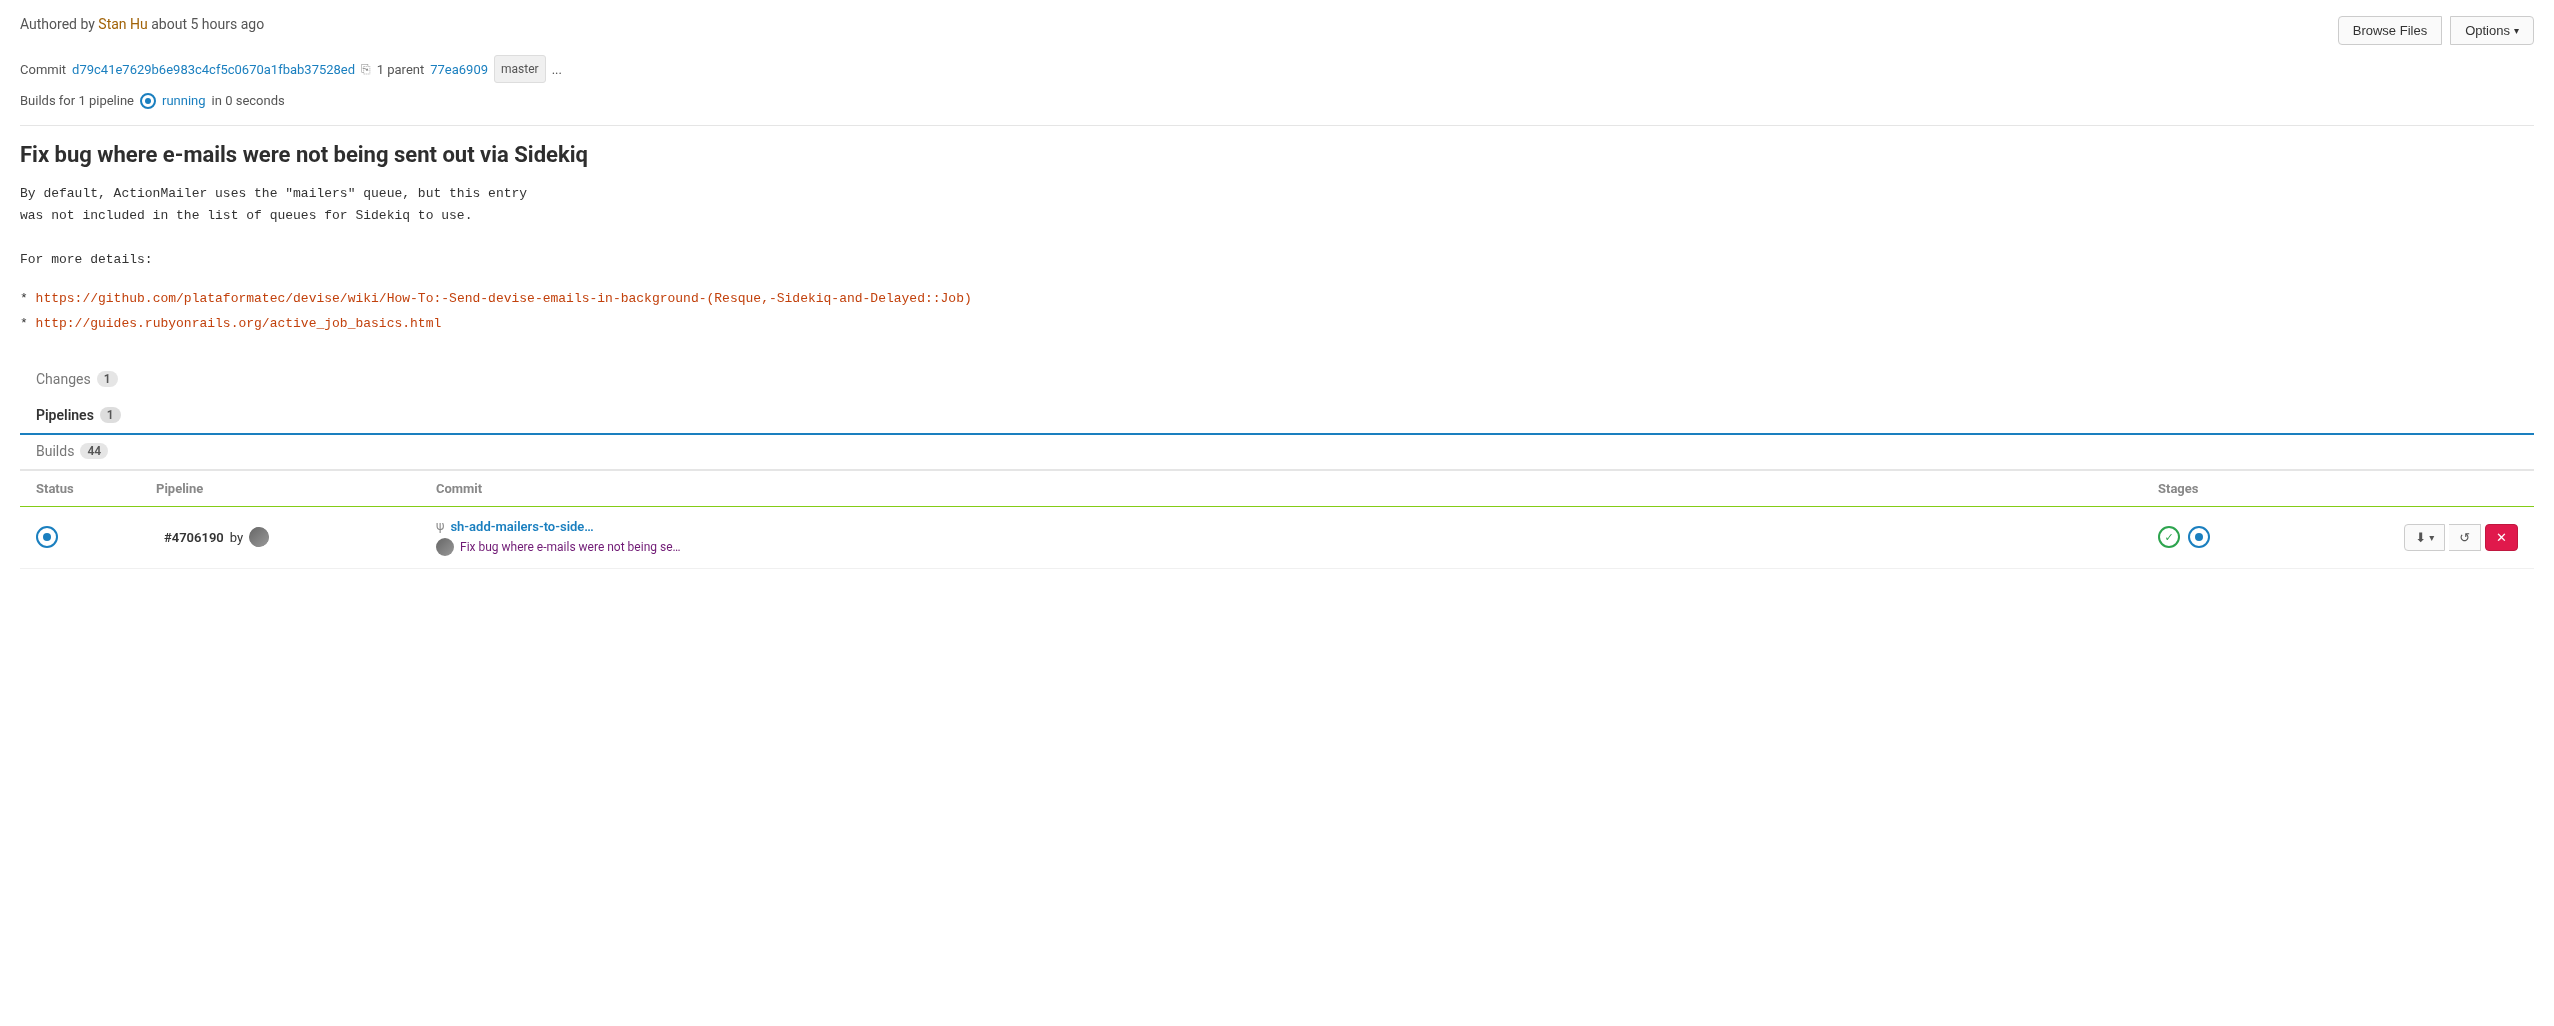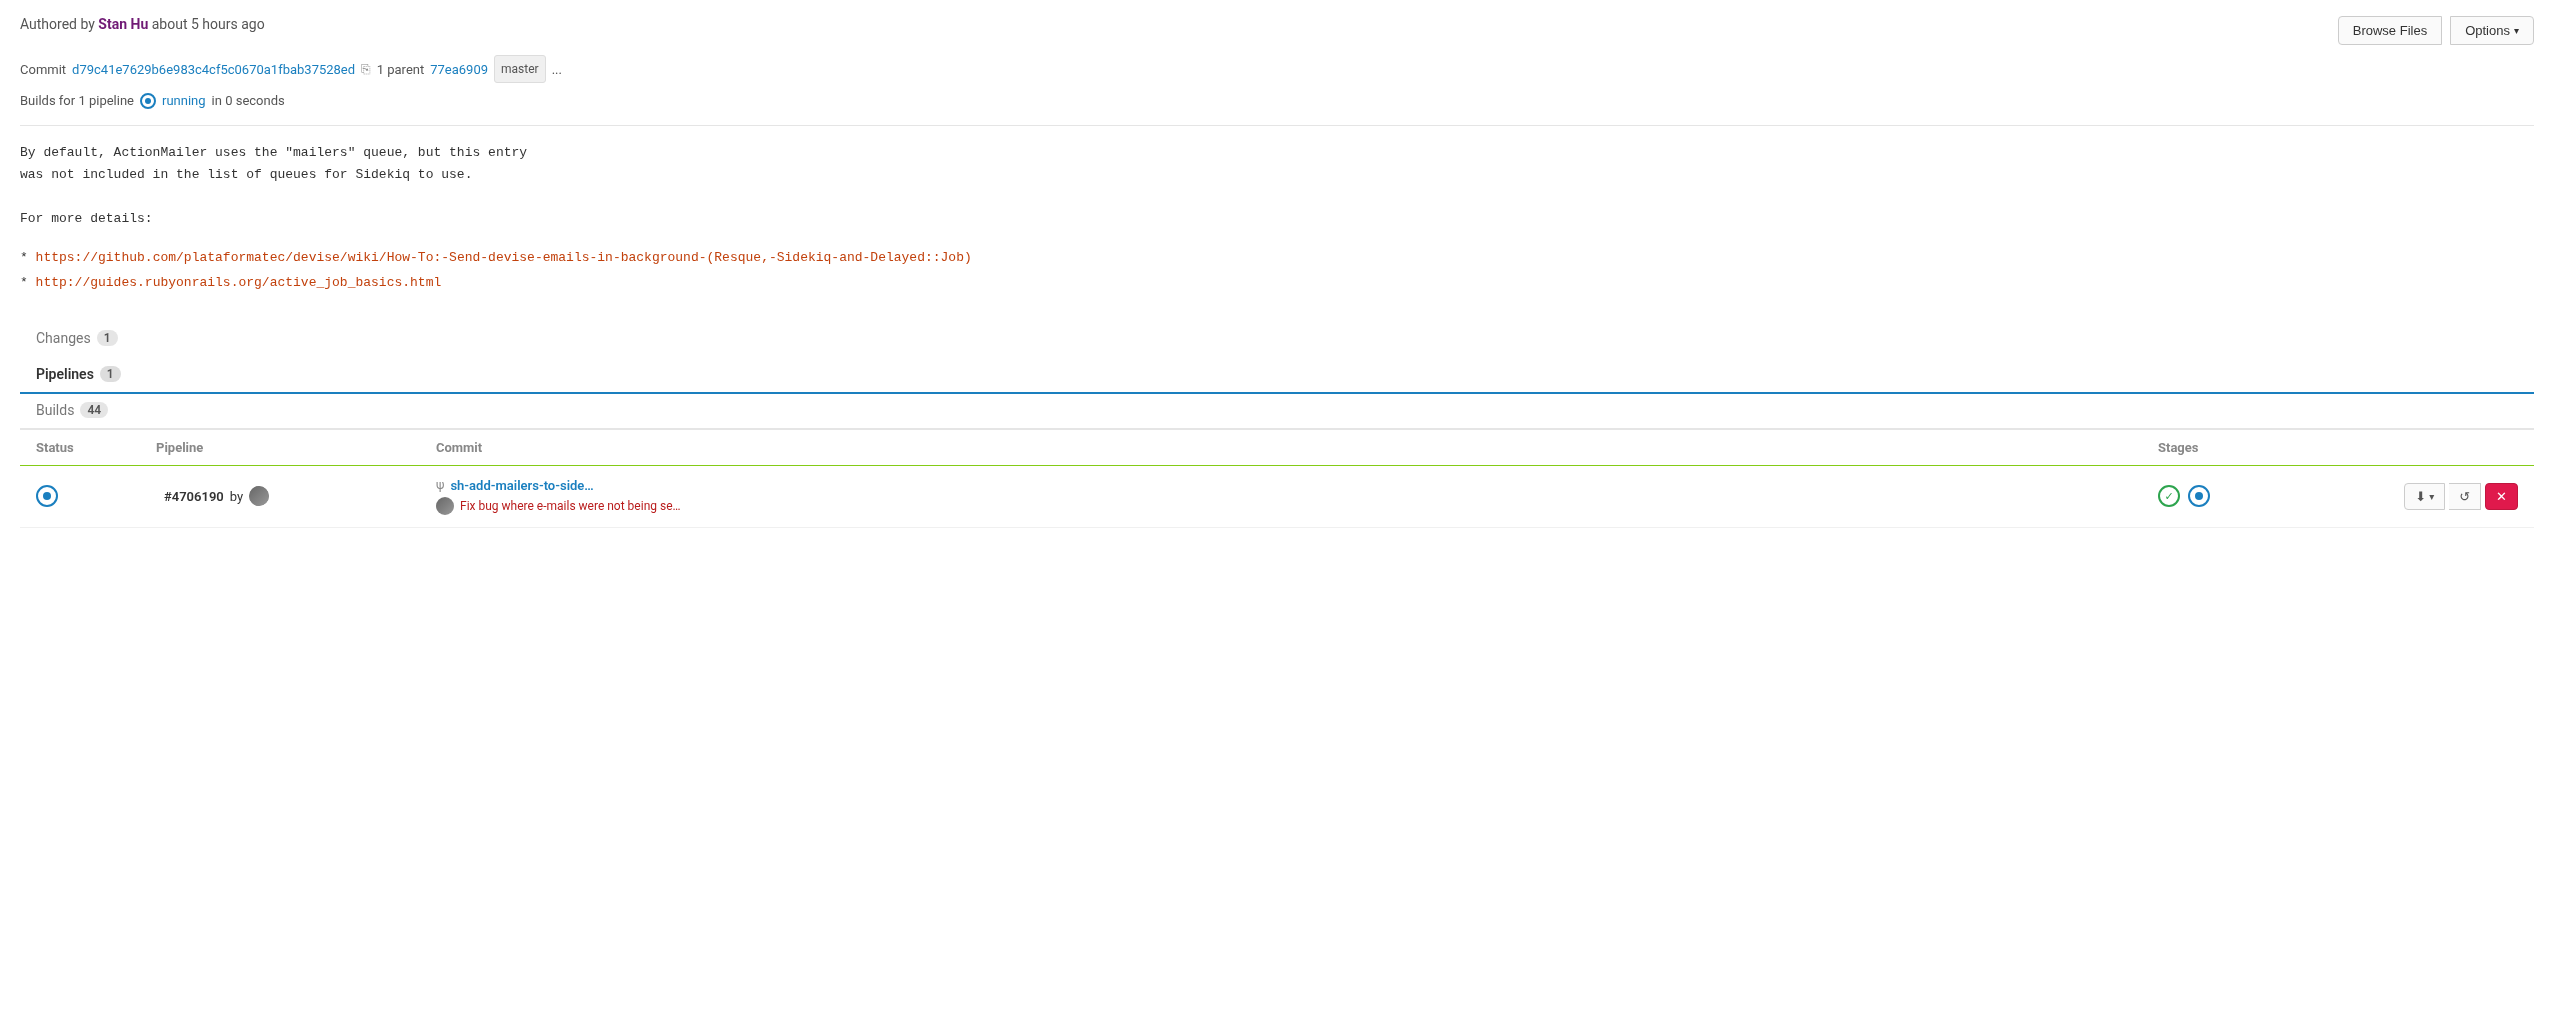--- a/index.html
+++ b/index.html
@@ -17,22 +17,22 @@
       display: flex;
       justify-content: space-between;
       align-items: flex-start;
       margin-bottom: 10px;
     }
     .author-line {
       font-size: 14px;
       color: #555;
     }
     .author-line strong {
-      color: #701a75;
-      font-weight: 700;
+      color: #a16207;
+      font-weight: 400;
     }
     .header-actions {
       display: flex;
       gap: 8px;
     }
     .btn {
       padding: 6px 14px;
       border: 1px solid #ccc;
       background: #fafafa;
       font-size: 13px;
@@ -254,21 +254,21 @@
     .commit-branch-name {
       color: #1a7fbf;
       text-decoration: none;
       font-weight: 600;
     }
     .commit-msg-row {
       display: flex;
       align-items: center;
       gap: 6px;
       font-size: 12px;
-      color: #b91c1c;
+      color: #701a75;
     }
     .commit-avatar {
       width: 18px;
       height: 18px;
       border-radius: 50%;
       background: linear-gradient(135deg, #666, #999);
     }
     .stages-cell {
       display: flex;
       align-items: center;
@@ -362,20 +362,21 @@
 
   <div class="builds-line">
     <span>Builds for 1 pipeline </span>
     <span class="running-icon"></span>
     <a class="running-link" href="#">running</a>
     <span> in 0 seconds</span>
   </div>
 
   <hr class="divider">
 
+  <h1 class="commit-title">Fix bug where e-mails were not being sent out via Sidekiq</h1>
 
   <div class="commit-body">By default, ActionMailer uses the "mailers" queue, but this entry
 was not included in the list of queues for Sidekiq to use.
 
 For more details:</div>
 
   <div class="commit-links">
     <div>* <a href="#">https://github.com/plataformatec/devise/wiki/How-To:-Send-devise-emails-in-background-(Resque,-Sidekiq-and-Delayed::Job)</a></div>
     <div>* <a href="#">http://guides.rubyonrails.org/active_job_basics.html</a></div>
   </div>

